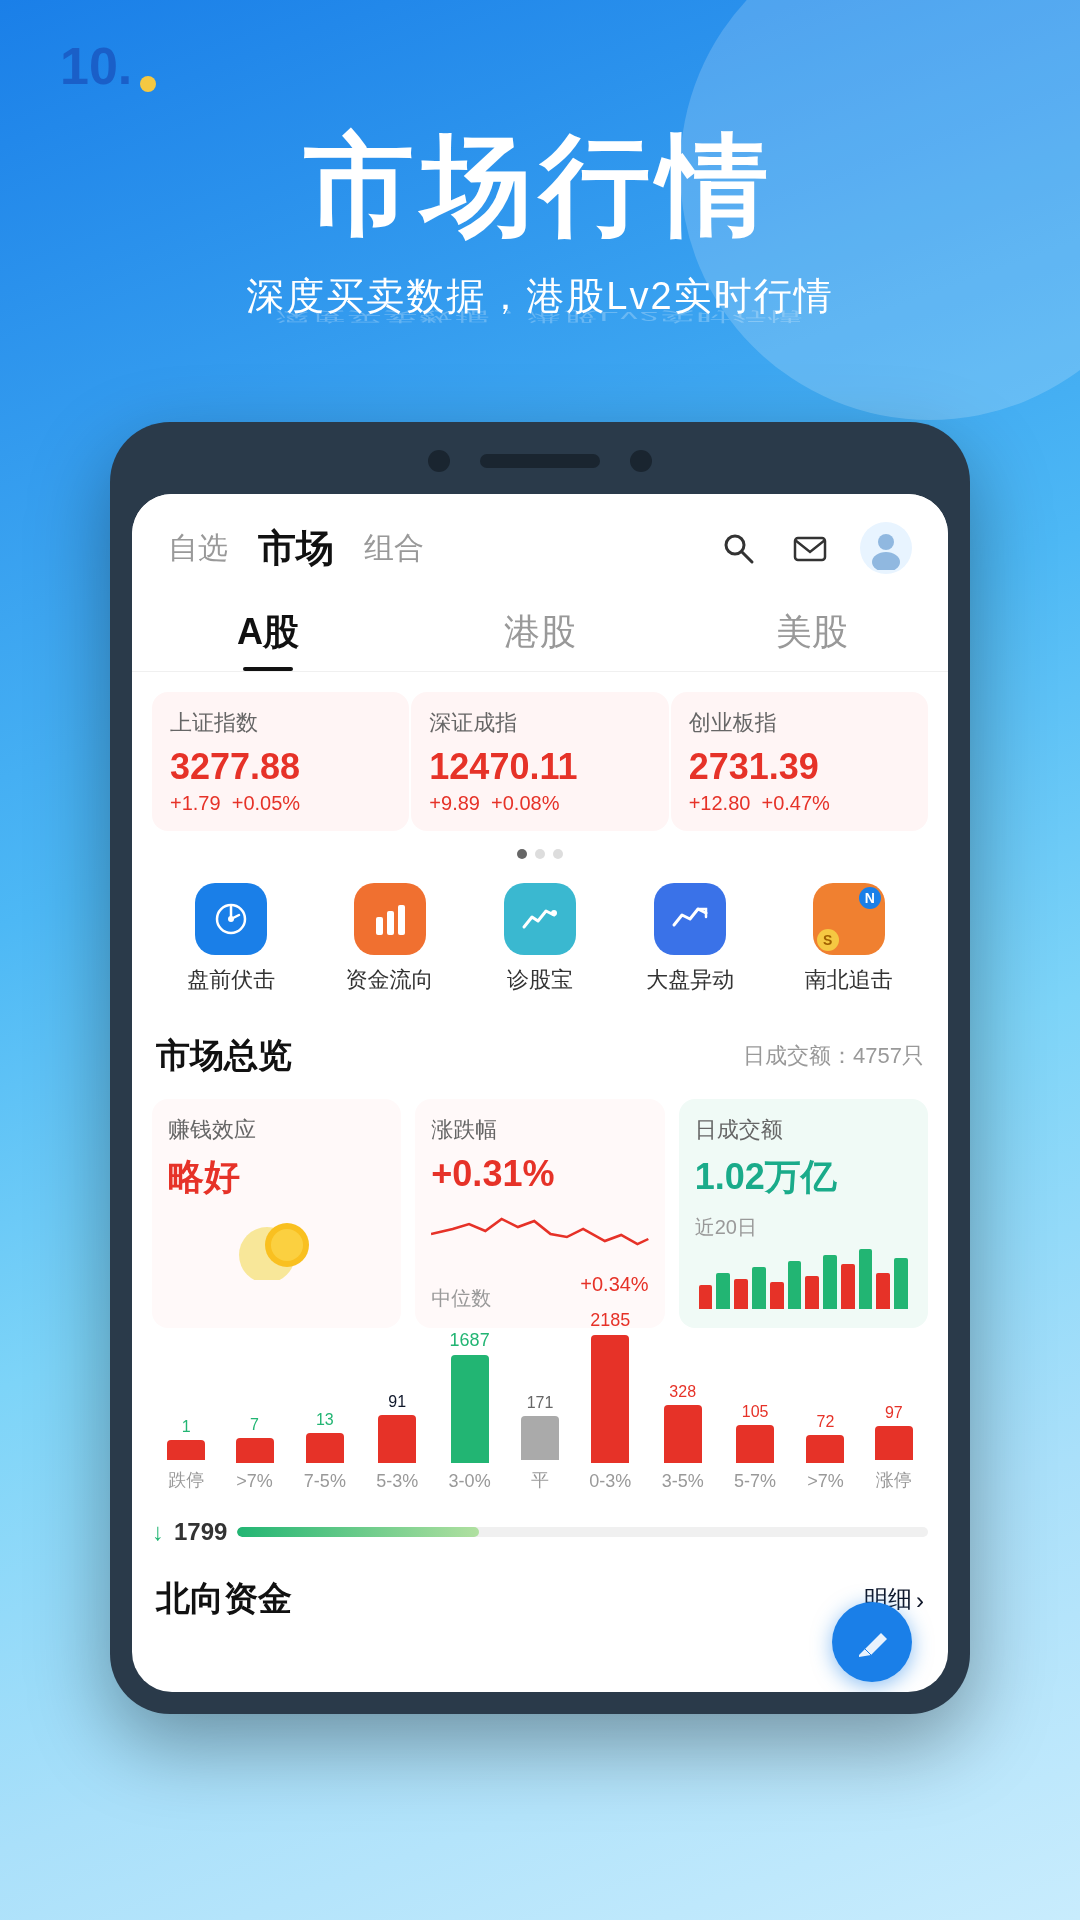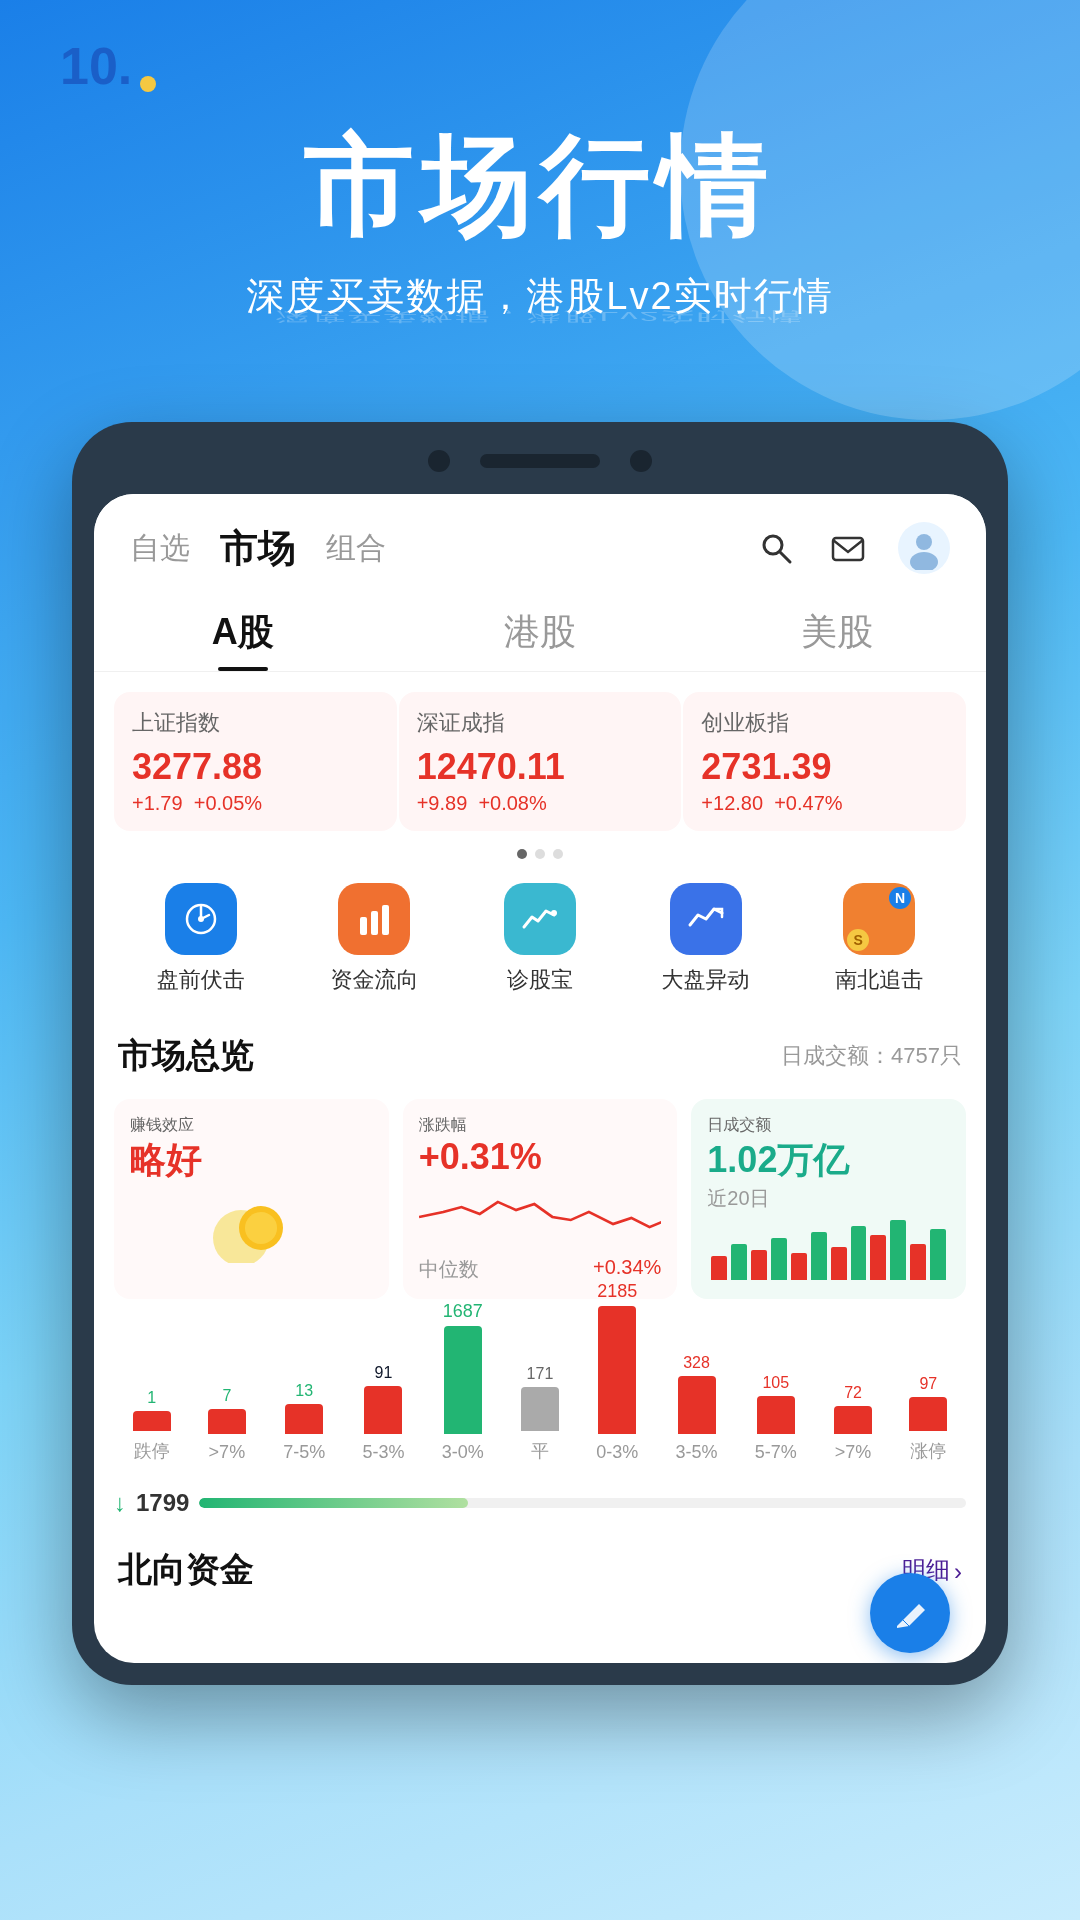--- a/index.html
+++ b/index.html
@@ -67,21 +67,21 @@
     }
 
     
     .phone-container {
       display: flex;
       justify-content: center;
       margin-top: 30px;
       padding-bottom: 0;
     }
     .phone-mockup {
-      width: 936px;
+      width: 860px;
       background: #2a3a4a;
       border-radius: 60px;
       padding: 22px;
       box-shadow: 0 30px 80px rgba(0,0,0,0.35);
     }
     .phone-top-bar {
       display: flex;
       justify-content: center;
       align-items: center;
       gap: 30px;
@@ -286,27 +286,27 @@
       background: #fff;
     }
     .market-card {
       flex: 1;
       border-radius: 16px;
       padding: 16px;
       background: #fff9f9;
       overflow: hidden;
     }
     .mc-title {
-      font-size: 16px;
+      font-size: 22px;
       color: #666;
-      margin-bottom: 0;
+      margin-bottom: 8px;
     }
     .mc-value-red { font-size: 36px; font-weight: 700; color: #e63228; }
     .mc-value-green { font-size: 36px; font-weight: 700; color: #1aab8a; }
-    .mc-subtitle { font-size: 20px; color: #999; margin-top: 0; }
+    .mc-subtitle { font-size: 20px; color: #999; margin-top: 12px; }
     .card-green { background: #f0faf6; }
 
     
     .mini-chart-area {
       height: 70px;
       position: relative;
       margin-top: 4px;
     }
 
     
@@ -377,21 +377,21 @@
       align-items: center;
     }
     .north-title {
       font-size: 34px;
       font-weight: 700;
       color: #111;
     }
     .north-more {
       margin-left: auto;
       font-size: 24px;
-      color: #4c1d95;
+      color: #0f172a;
       display: flex;
       align-items: flex-end;
       gap: 4px;
     }
 
     
     .fab {
       position: absolute;
       bottom: 40px;
       right: 36px;

